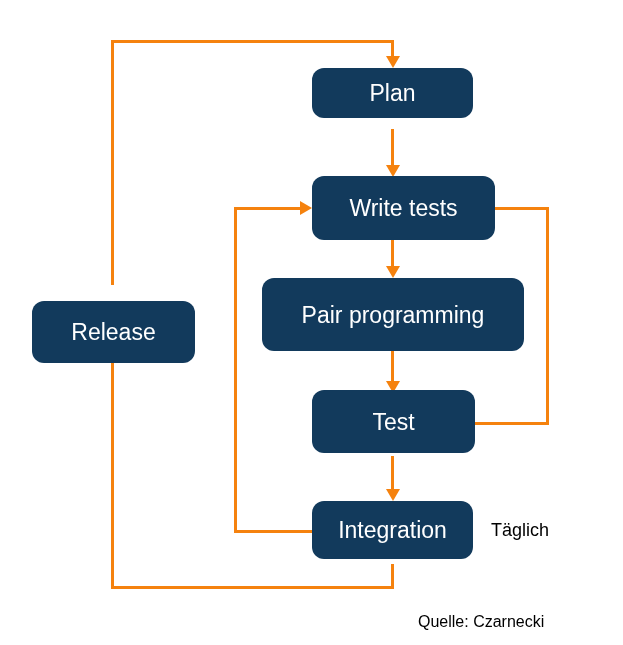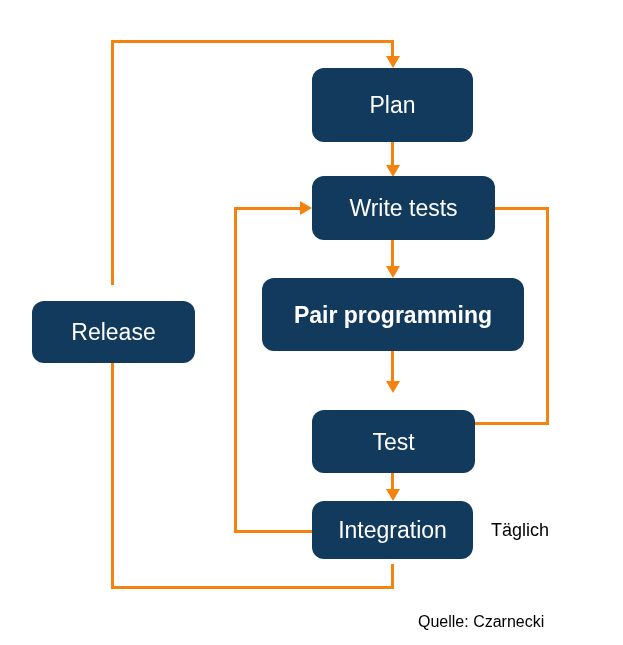--- a/index.html
+++ b/index.html
@@ -21,24 +21,24 @@
     color: var(--color-box_text, #ffffff);
     border-radius: 12px;
     display: flex;
     flex-direction: column;
     align-items: center;
     justify-content: center;
     text-align: center;
     font-size: 23px;
     line-height: 28px;
   }
-  .node-plan        { left: 312px; top: 68px;  width: 161px; height: 74px; }
+  .node-plan        { left: 312px; top: 68px;  width: 161px; height: 50px; }
   .node-write-tests { left: 312px; top: 176px; width: 183px; height: 64px; }
-  .node-pair        { left: 262px; top: 278px; width: 262px; height: 73px; font-weight: bold; }
-  .node-test        { left: 312px; top: 410px; width: 163px; height: 63px; }
+  .node-pair        { left: 262px; top: 278px; width: 262px; height: 73px; }
+  .node-test        { left: 312px; top: 390px; width: 163px; height: 63px; }
   .node-integration { left: 312px; top: 501px; width: 161px; height: 58px; }
   .node-release     { left: 32px;  top: 301px; width: 163px; height: 62px; }
 
   .line {
     position: absolute;
     background: var(--color-arrow, #F5820E);
   }
   .arrowhead {
     position: absolute;
     width: 0;

